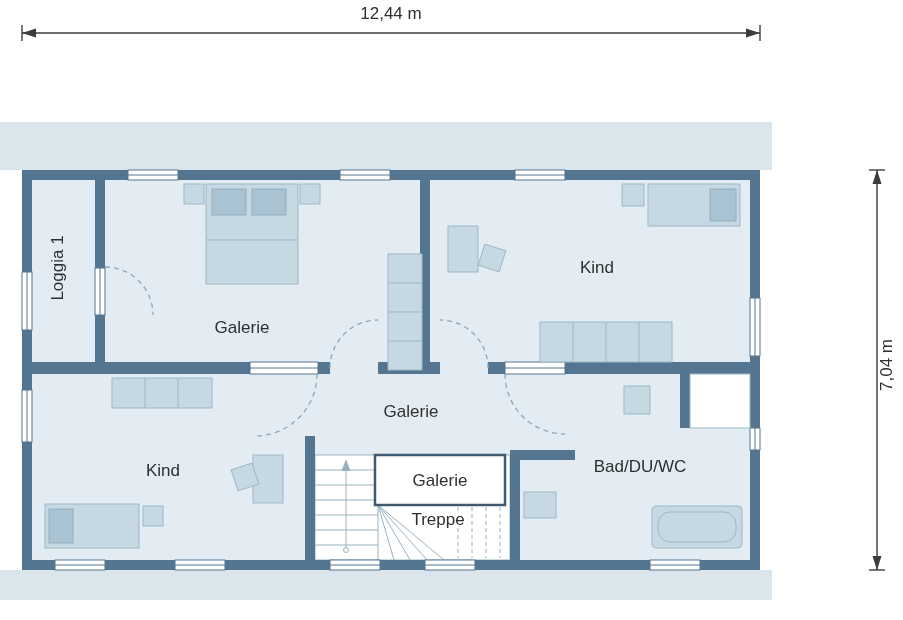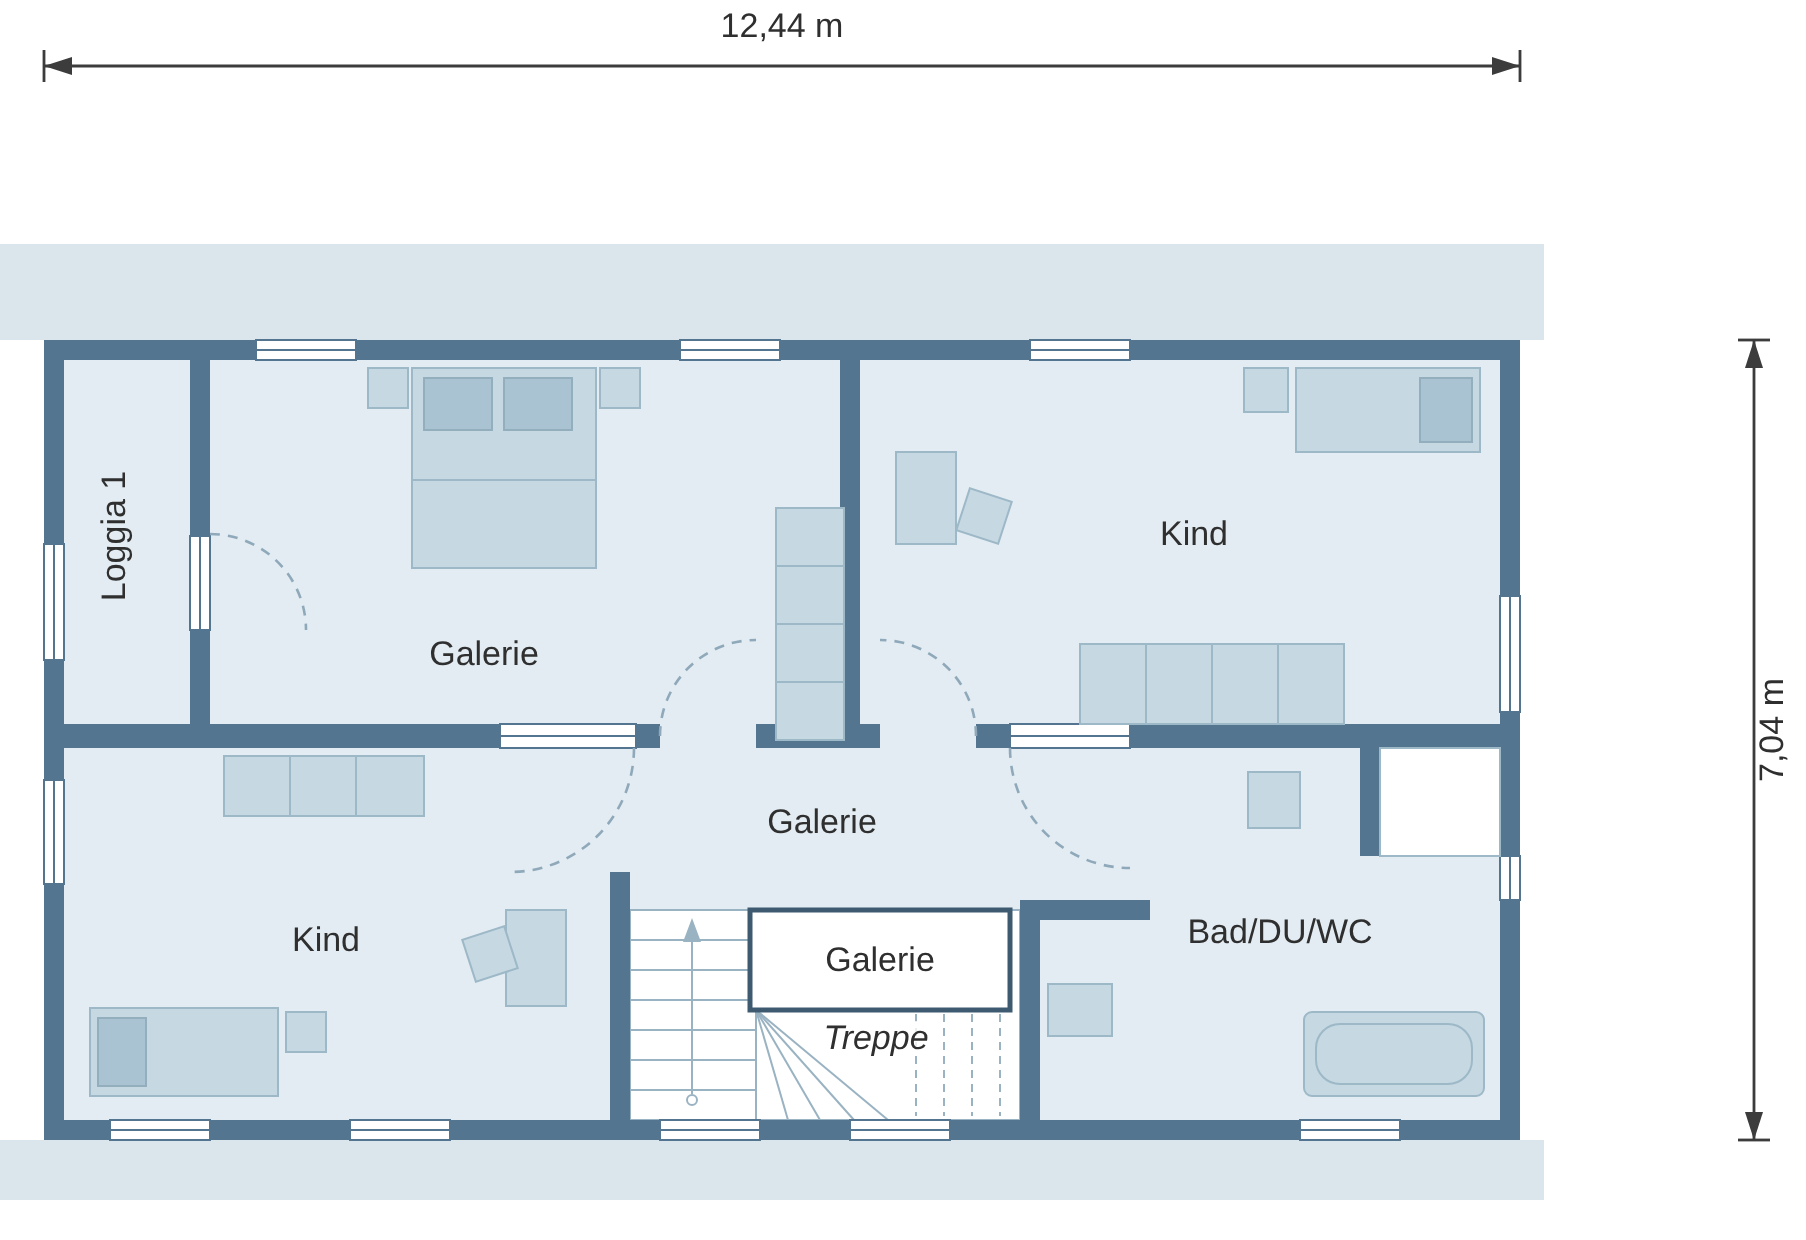--- a/index.html
+++ b/index.html
@@ -12,21 +12,21 @@
     position:relative;width:903px;height:616px;background:#fff;overflow:hidden;
     font-family:"Liberation Sans", sans-serif;
   }
   .plan-svg{position:absolute;left:0;top:0;}
   .room-label{
     position:absolute;left:var(--x);top:var(--y);
     transform:translate(-50%,-50%);
     font-size:17px;color:var(--text);white-space:nowrap;line-height:1;
   }
   .rot{transform:translate(-50%,-50%) rotate(-90deg);}
-  .halo{background:rgba(255,255,255,.78);padding:0 3px;font-style:italic;}
+  .halo{background:rgba(255,255,255,.78);padding:0 3px;}
   
   .roof{fill:var(--roof-band);}
   .floor{fill:var(--floor);}
   .wall{fill:var(--wall);}
   .win{fill:#fff;stroke:var(--wall);stroke-width:1;}
   .winline{stroke:var(--wall);stroke-width:1;}
   .furn{fill:var(--furniture);stroke:#9db8c7;stroke-width:1;}
   .furn-dark{fill:var(--furniture-dark);stroke:#93aebd;stroke-width:1;}
   .furnline{stroke:#9db8c7;stroke-width:1;}
   .arc{fill:none;stroke:var(--dashed-line);stroke-width:1.3;stroke-dasharray:5 4;}

